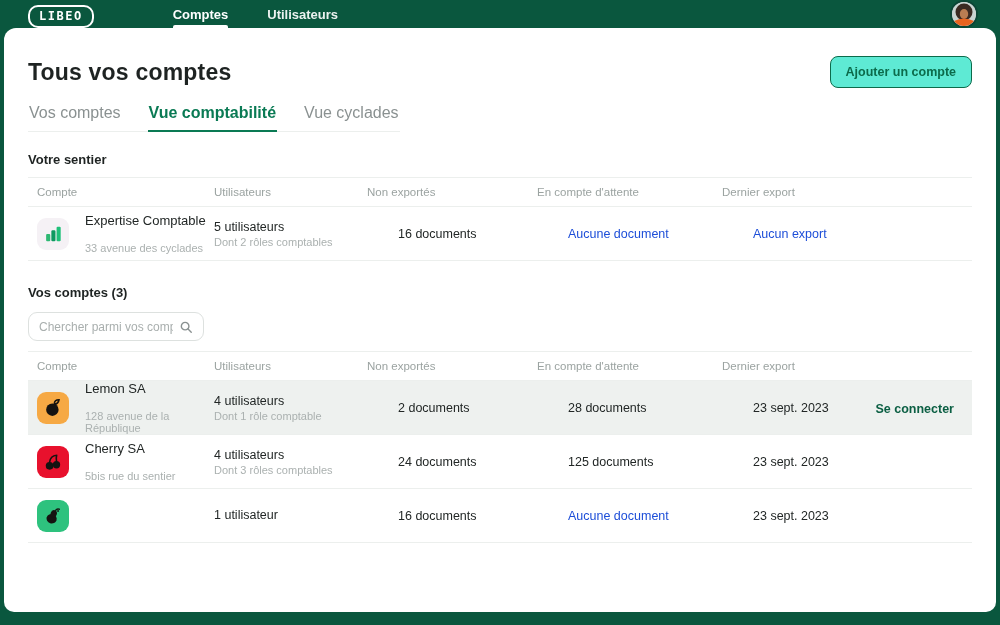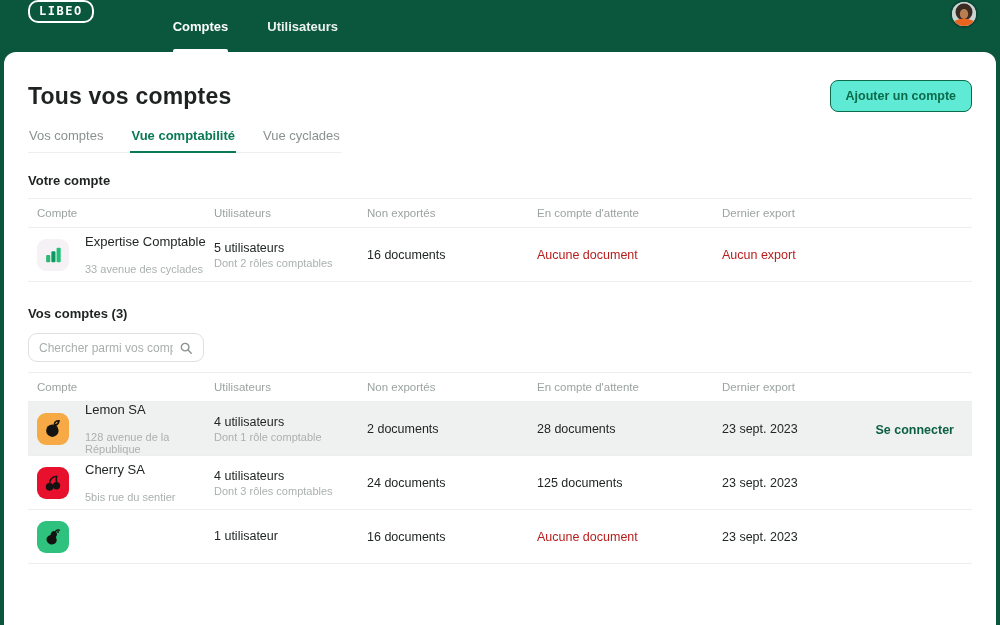--- a/index.html
+++ b/index.html
@@ -1,20 +1,20 @@
 <!DOCTYPE html>
 <html><head>
 <meta charset="utf-8">
 <style>
   * { margin:0; padding:0; box-sizing:border-box; }
   html,body { width:1000px; height:625px; overflow:hidden; }
   body { background:#0A573E; font-family:"Liberation Sans","DejaVu Sans",sans-serif; }
 
   
-  .topbar { height:52px; display:flex; align-items:flex-start; padding:0 22px 0 28px; position:relative; }
+  .topbar { height:28px; display:flex; align-items:flex-end; padding:0 22px 0 28px; position:relative; }
   .logo { border:2px solid #fff; border-radius:10px; color:#fff; font-weight:700;
           font-family:"DejaVu Sans Mono","Liberation Mono",monospace;
           font-size:12px; letter-spacing:1.5px; padding:3px 9px 4px; line-height:1; }
   .topnav { display:flex; gap:20px; margin-left:60px; height:100%; align-items:center; }
   .topnav-item { color:rgba(255,255,255,.92); font-size:13px; font-weight:700; height:100%;
                  display:flex; align-items:center; position:relative; cursor:pointer;margin-left:19px; }
   .topnav-item.active { color:#fff; }
   .topnav-item.active::after { content:""; position:absolute; left:0; right:0; bottom:0;
                  height:3px; background:#fff; border-radius:2px 2px 0 0; }
   .avatar { width:28px; height:28px; border-radius:50%; margin-left:auto; overflow:hidden;
@@ -24,21 +24,21 @@
   .card { background:#fff; margin:0 4px; height:584px; border-radius:12px 12px 10px 10px;
           padding:20px 24px 0; overflow:hidden; }
 
   .title-row { display:flex; align-items:center; justify-content:space-between; margin-top:8px; }
   .page-title { font-size:23px; font-weight:800; color:#1E2322; letter-spacing:.2px; }
   .btn-outline { background:#5eead4; border:1px solid #0C6B4B; color:#0C6B4B; font-weight:700;
                  font-size:12.5px; padding:8px 15px; border-radius:8px; cursor:pointer;
                  font-family:inherit; }
 
   .tabs { display:inline-flex; gap:26px; margin-top:16px; border-bottom:1px solid #ECEFED; }
-  .tab { font-size:13px; color:#8A9191; padding:0 1px 9px; cursor:pointer; position:relative; }
+  .tab { font-size:16px; color:#8A9191; padding:0 1px 9px; cursor:pointer; position:relative; }
   .tab.active { color:#0A7A54; font-weight:700; }
   .tab.active::after { content:""; position:absolute; left:0; right:0; bottom:-1px; height:2px; background:#0A7A54; }
 
   .section-title { font-size:13px; font-weight:800; color:#1E2322; margin-top:20px; }
   .section-title.second { margin-top:24px; }
 
   
   .search-box { margin-top:12px; width:176px; height:29px; border:1px solid #DDE1DF; border-radius:9px;
                 display:flex; align-items:center; padding:0 10px; gap:6px; background:#fff; }
   .search-box input { border:none; outline:none; flex:1; min-width:0; font-size:12px; color:#3a4040;
@@ -52,22 +52,22 @@
   .thead > div:first-child, .cell-compte { padding-left:9px; }
   .trow { border-bottom:1px solid #ECEFED; min-height:54px; }
   .trow.highlight { background:#EEF1EF; }
   .cell-compte { display:flex; align-items:center; gap:16px; }
   .fruit-badge { width:32px; height:32px; border-radius:9px; flex:0 0 32px;
                  display:flex; align-items:center; justify-content:center; }
   .co-name { font-size:13px; color:#222726; font-weight:500; line-height:1.25; }
   .co-addr { font-size:11px; color:#ABB1B0; margin-top:12px; }
   .cell-users .u-main { font-size:12.5px; color:#222726; }
   .cell-users .u-sub { font-size:11px; color:#ABB1B0; margin-top:2px; }
-  .cell-val { font-size:12.5px; color:#222726; }
-  .muted { color:#b91c1c; }
+  .cell-val { font-size:12.5px; color:#222726;margin-left:31px; }
+  .muted { color:#1d4ed8; }
   .cell-action { text-align:right; padding-right:18px; }
   .link-connect { color:#0B5F43; font-size:12.5px; font-weight:700; cursor:pointer; }
 </style>
 </head>
 <body>
 
 <div class="topbar">
   <div class="logo">LIBEO</div>
   <div class="topnav">
     <div class="topnav-item active">Comptes</div>
@@ -91,21 +91,21 @@
   </div>
 
   <div>
     <div class="tabs">
       <div class="tab">Vos comptes</div>
       <div class="tab active">Vue comptabilité</div>
       <div class="tab">Vue cyclades</div>
     </div>
   </div>
 
-  <div class="section-title">Votre compte</div>
+  <div class="section-title">Votre sentier</div>
 
   <div class="thead">
     <div>Compte</div>
     <div>Utilisateurs</div>
     <div>Non exportés</div>
     <div>En compte d'attente</div>
     <div>Dernier export</div>
     <div></div>
   </div>
 

